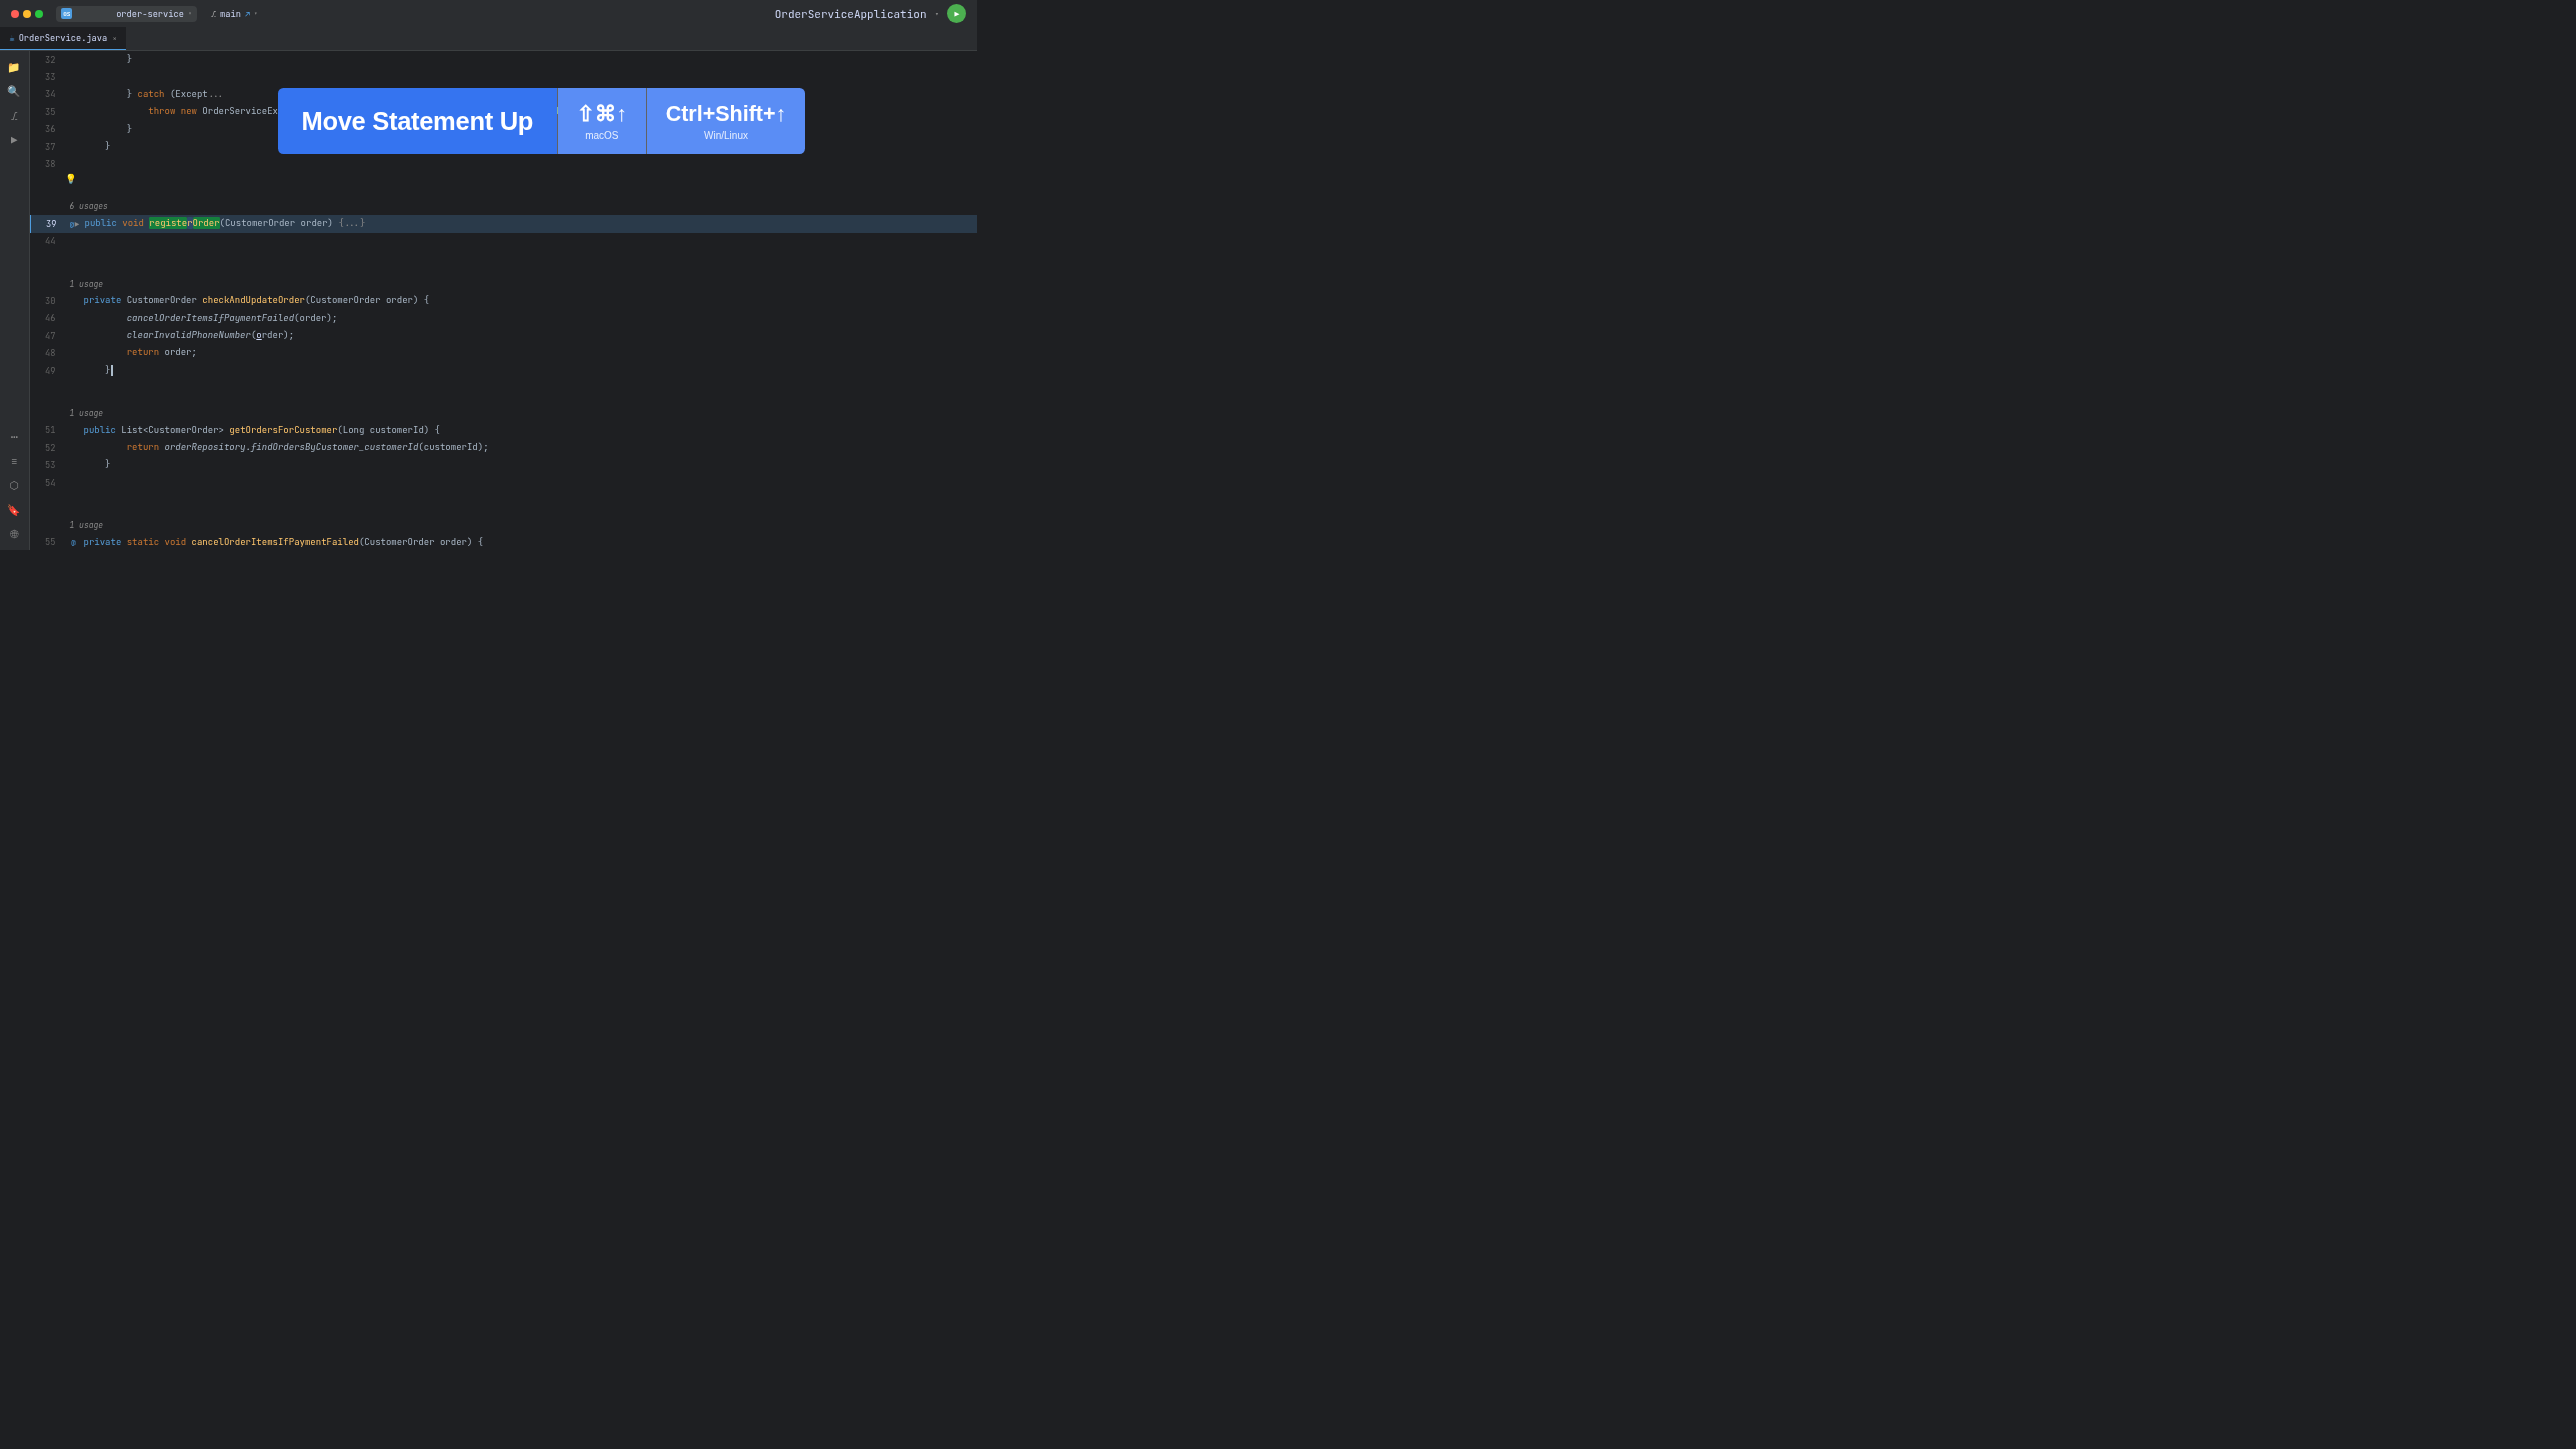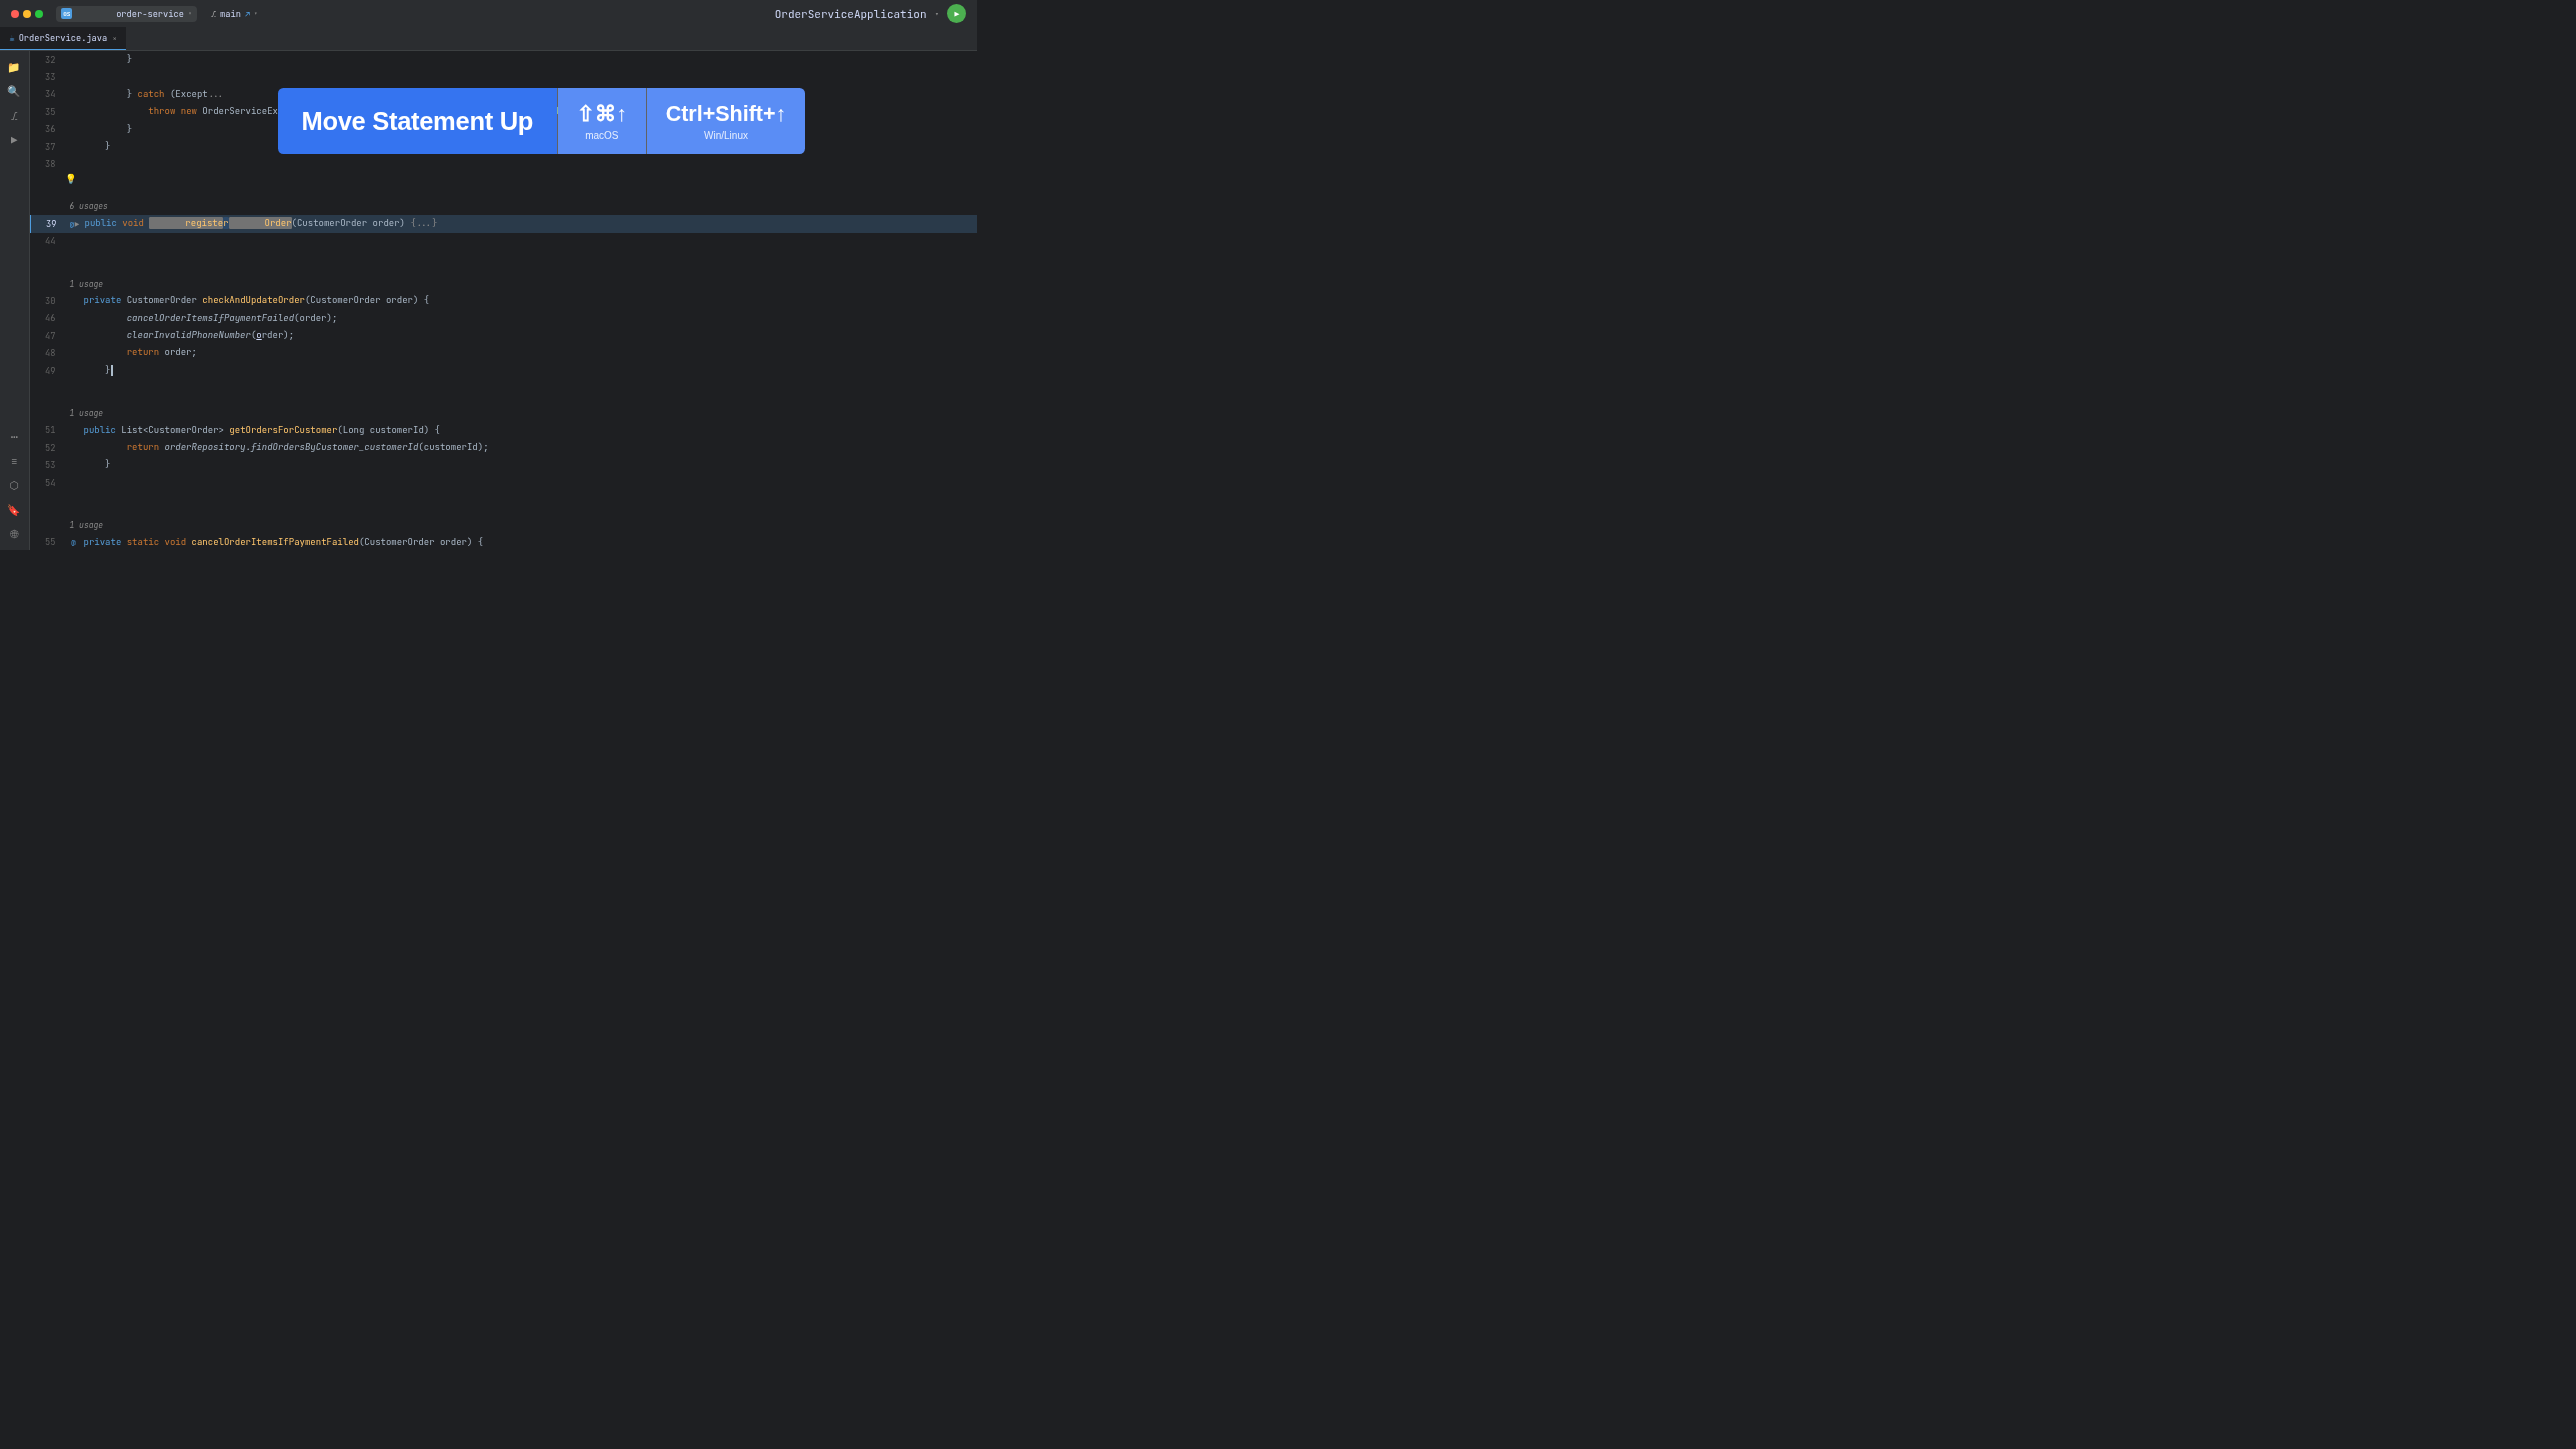--- a/index.html
+++ b/index.html
@@ -242,21 +242,21 @@
     }
 
     
     .kw { color: #cc7832; }
     .kw-blue { color: #569cd6; }
     .str { color: #6aab73; }
     .method-name { color: #ffc66d; }
     .type-name { color: #a9b7c6; }
     .param-name { color: #a9b7c6; }
     .plain { color: #a9b7c6; }
-    .highlighted-method { color: #ffc66d; background: #737373; border-radius: 1.3px; padding-left: 36px; }
+    .highlighted-method { color: #ffc66d; background: #15803d; border-radius: 1.3px; }
     .italic-call { color: #a9b7c6; font-style: italic; }
 
     .bulb-icon {
       color: #f0c040;
       font-size: 9.4px;
     }
 
     .usages-line {
       height: 17.4px;
       display: flex;

